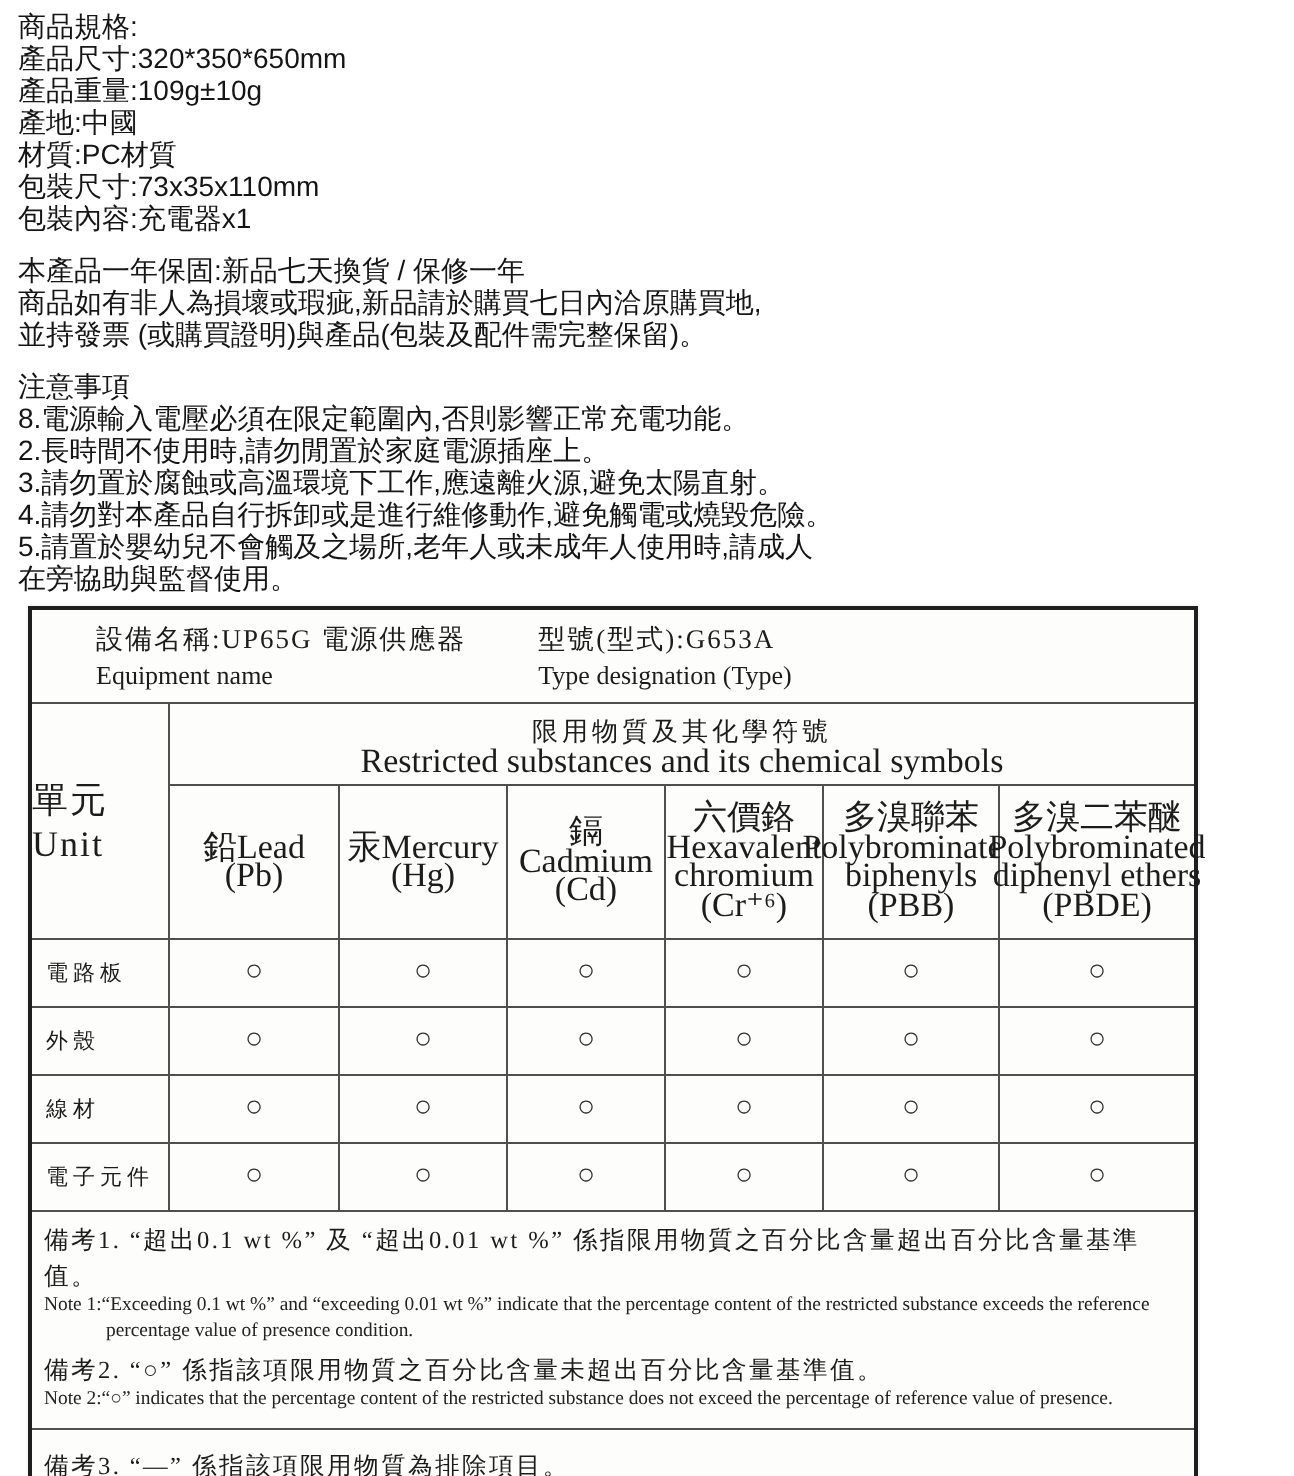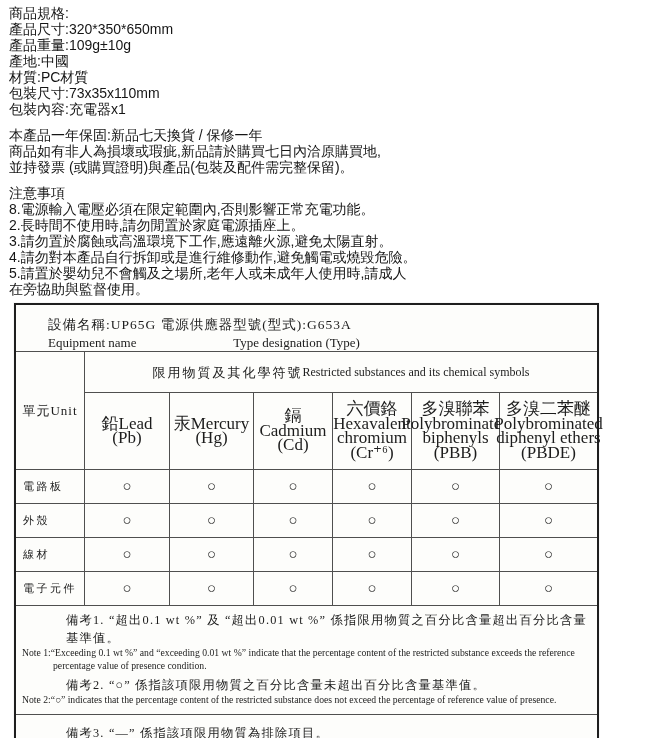--- a/index.html
+++ b/index.html
@@ -22,50 +22,50 @@
     box-shadow:0 0 0 1px rgba(0,0,0,0.03);
   }
   .rohs-grid{
     display:grid;
     grid-template-columns:68px 84px 83px 78px 78px 87px 97px;
     grid-template-rows:46px 40px 76px 33px 33px 33px 33px auto auto;
     gap:1px;background:#4f4f4f;
   }
   .cell{background:#fdfdfb;}
   .cell-equip{
-    grid-column:1/8;display:flex;align-items:flex-end;
-    padding-left:32px;background:#fdfdfb;
+    grid-column:1/8;display:flex;align-items:center;
+    padding-left:32px;gap:36px;background:#fdfdfb;
   }
   .equip-zh{font-size:13.5px;letter-spacing:1px;line-height:19px;}
   .equip-en{font-size:13px;line-height:17px;}
   .cell-unit{
     grid-column:1;grid-row:2/4;display:flex;align-items:center;justify-content:center;
-    font-size:13px;letter-spacing:1px;font-family:Liberation Serif, serif;
+    font-size:18px;letter-spacing:1px;font-family:Liberation Serif, serif;
   }
   .cell-restricted{
-    grid-column:2/8;grid-row:2;display:flex;flex-direction:row;
+    grid-column:2/8;grid-row:2;display:flex;flex-direction:column;
     align-items:center;justify-content:center;
   }
   .restricted-zh{font-size:13px;letter-spacing:2px;line-height:17px;}
-  .restricted-en{font-size:12px;line-height:14px;}
+  .restricted-en{font-size:17px;line-height:14px;}
   .cell-subst{
     grid-row:3;display:flex;align-items:center;justify-content:center;
     text-align:center;font-size:17px;line-height:14.5px;white-space:pre-line;
     padding:2px 1px;
   }
   .cell-rowlabel{
     display:flex;align-items:center;padding-left:7px;
     font-size:11px;letter-spacing:2.5px;
   }
   .cell-val{
     display:flex;align-items:center;justify-content:center;
     font-size:15px;color:#2f2f2f;
   }
   .cell-notes{grid-column:1/8;padding:5px 8px 7px 6px;}
-  .note-zh{font-size:12.3px;letter-spacing:1.2px;line-height:18px;margin-left:44px;}
+  .note-zh{font-size:12.3px;letter-spacing:1.2px;line-height:18px;}
   .note-en{font-size:9.7px;line-height:12.5px;padding-left:31px;text-indent:-31px;
     font-family:"Liberation Serif","DejaVu Serif",serif;color:#222;}
   .note-gap{height:4px;}
 </style>
 </head>
 <body>
 
 <div class="top-text">
 
   <div class="txt-section">

